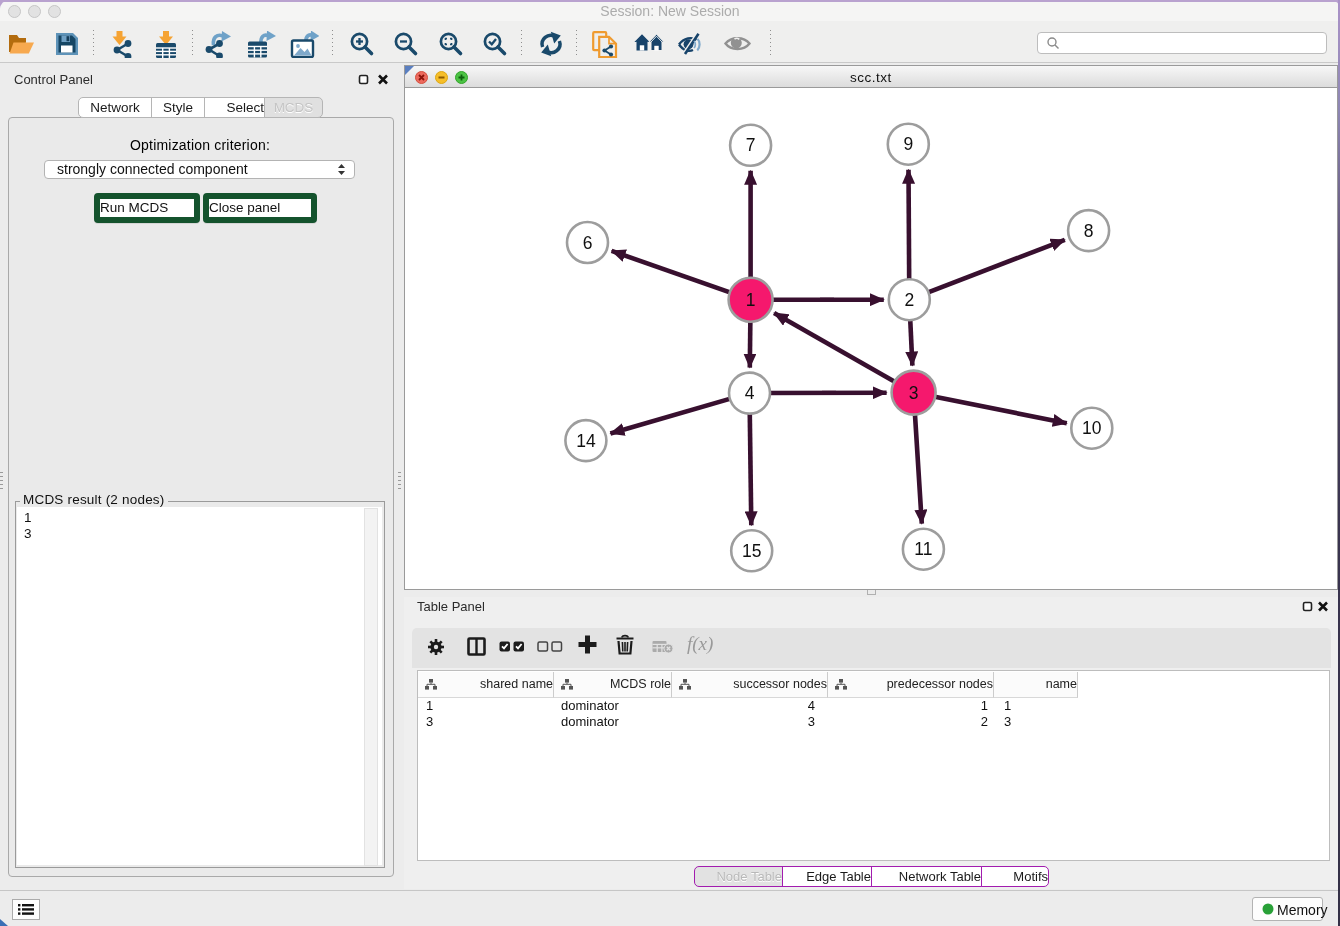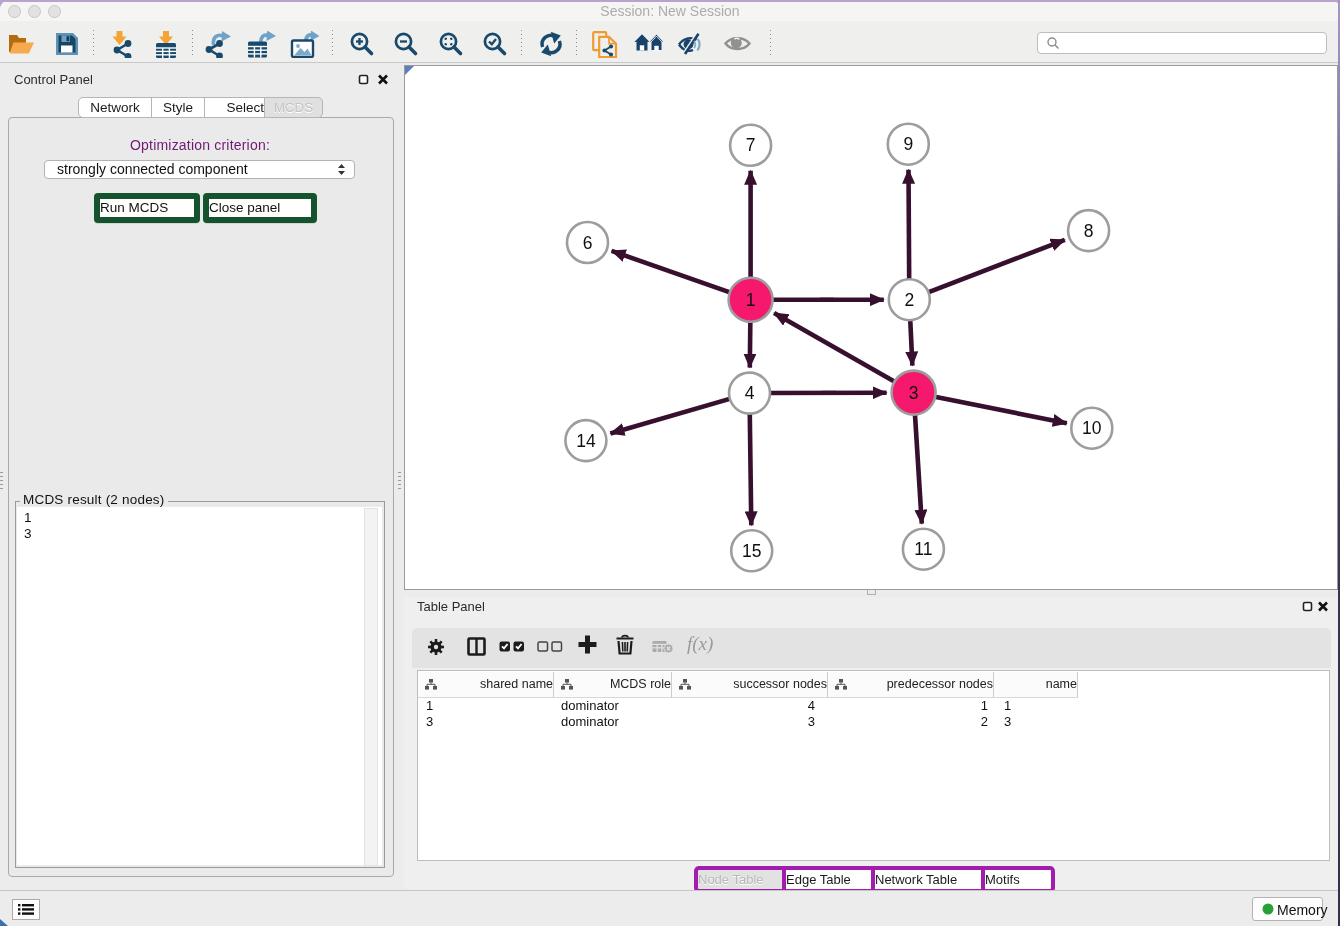--- a/index.html
+++ b/index.html
@@ -11,21 +11,21 @@
 #titlebar{left:0;top:0;width:100%;height:21px;background:#f5f5f4;border-radius:9px 9px 0 0;text-decoration:underline;}
 #titlebar .tl{width:11px;height:11px;border-radius:50%;background:#e2e2e2;border:1px solid #c6c6c6;top:5px;}
 #title-text{width:100%;top:3px;text-align:center;font-size:14px;color:#acacac;}
 #toolbar{left:0;top:21px;width:100%;height:41px;background:#efefee;border-bottom:1px solid #c9c9c9;}
 .tsep{top:7px;width:1px;height:26px;background-image:repeating-linear-gradient(to bottom,#8f8f8f 0 1px,transparent 1px 4px);}
 #searchbox{left:1037px;top:11px;width:288px;height:20px;background:#fff;border:1px solid #bdbdbd;border-radius:4px;}
 
 #cp-title{left:14px;top:72px;font-size:13px;color:#2b2b2b;}
 #cp-content{left:8px;top:117px;width:384px;height:758px;border:1px solid #a9a9a9;border-radius:4px;background:#eaeaea;}
 .tabseg{top:97px;height:19px;background:#fff;border:1px solid #b5b5b5;font-size:13.5px;color:#1a1a1a;text-align:center;line-height:19px;}
-#opt-label{left:0px;top:137px;width:400px;text-align:center;font-size:14px;letter-spacing:0.2px;color:#701a75;}
+#opt-label{left:0px;top:137px;width:400px;text-align:center;font-size:14px;letter-spacing:0.2px;color:#000000;}
 #combo{left:44px;top:160px;width:297px;height:17px;background:#fff;border:1px solid #b3b3b3;border-radius:4px;font-size:14px;color:#111;line-height:17px;padding-left:12px;}
 .btn{height:18px;background:#fff;border:6px solid #14532d;border-radius:4px;font-size:13.5px;color:#111;line-height:18px;box-shadow:0 1px 0 #d5d5d5;}
 #fieldset{left:15px;top:501px;width:368px;height:365px;border:1px solid #9a9a9a;background:transparent;}
 #mcds-white{left:17px;top:507px;width:365px;height:358px;background:#fff;}
 #legend{left:20px;top:492px;background:#eaeaea;padding:0 3px;font-size:13.5px;letter-spacing:0.2px;color:#111;}
 #mcds-text{left:24px;top:510px;font-size:13.5px;color:#111;line-height:16px;}
 #mcds-scroll{left:364px;top:508px;width:12px;height:356px;background:#f3f3f3;border:1px solid #e2e2e2;}
 
 #statusbar{left:0;top:890px;width:100%;height:36px;background:#ececec;border-top:1px solid #c6c6c6;}
 #listbtn{left:12px;top:899px;width:26px;height:19px;background:#fdfdfd;border:1px solid #ababab;}
@@ -37,21 +37,21 @@
 #net-title-text{width:100%;top:4px;text-align:center;font-size:13.5px;letter-spacing:0.5px;color:#111;}
 #canvas{left:0;top:22px;width:930px;height:501px;background:#fff;overflow:hidden;}
 
 #tablepanel{left:404px;top:597px;width:934px;height:292px;background:#efefef;}
 #tp-title{left:13px;top:2px;font-size:13px;color:#2b2b2b;}
 #tp-toolbar{left:8px;top:31px;width:919px;height:40px;background:#e3e3e3;border-radius:5px 5px 0 0;}
 #tbl{left:13px;top:73px;width:911px;height:189px;background:#fff;border:1px solid #bdbdbd;}
 .th{top:1px;height:25px;border-right:1px solid #ccc;font-size:12.5px;color:#222;text-align:right;line-height:25px;background:#fbfbfb;border-bottom:1px solid #d8d8d8;}
 .td{font-size:13px;color:#111;height:16px;line-height:16px;}
 
-.btab{top:866px;height:19px;background:#fff;border:4px solid #a21caf;font-size:13px;color:#1a1a1a;text-align:left;line-height:19px;}
+.btab{top:866px;height:19px;background:#fff;border:1px solid #a21caf;font-size:13px;color:#1a1a1a;text-align:right;line-height:19px;}
 </style>
 </head>
 <body>
 <div class="abs" id="win"></div>
 <div class="abs" id="titlebar">
   <div class="abs tl" style="left:8px;"></div>
   <div class="abs tl" style="left:28px;"></div>
   <div class="abs tl" style="left:48px;"></div>
   <div class="abs" id="title-text">Session: New Session</div>
 </div>
@@ -234,20 +234,35 @@
 </div>
 <div class="abs btn" style="left:94px;top:193px;width:94px;">Run MCDS</div>
 <div class="abs btn" style="left:203px;top:193px;width:102px;">Close panel</div>
 <div class="abs" id="fieldset"></div>
 <div class="abs" id="mcds-white"></div>
 <div class="abs" id="legend">MCDS result (2 nodes)</div>
 <div class="abs" id="mcds-text">1<br>3</div>
 <div class="abs" id="mcds-scroll"></div>
 
 <div class="abs" id="netwin">
+  <div class="abs" id="nettitle">
+    <div class="abs tl" style="left:10px;background:#ed6a5e;border:1px solid #d4503e;"></div>
+    <div class="abs tl" style="left:30px;background:#f6be29;border:1px solid #dda713;"></div>
+    <div class="abs tl" style="left:50px;background:#4cc344;border:1px solid #33a42a;"></div>
+    <svg class="abs" style="left:12.5px;top:7.5px" width="7" height="7" viewBox="0 0 7 7">
+        <path d="M1 1 L6 6 M6 1 L1 6" stroke="#8c130b" stroke-width="1.8"></path>
+      </svg>
+    <svg class="abs" style="left:32.5px;top:7.5px" width="7" height="7" viewBox="0 0 7 7">
+        <line x1="0.5" y1="3.5" x2="6.5" y2="3.5" stroke="#8c5a00" stroke-width="2"></line>
+      </svg>
+    <svg class="abs" style="left:52.5px;top:7.5px" width="7" height="7" viewBox="0 0 7 7">
+        <path d="M3.5 0.5 V6.5 M0.5 3.5 H6.5" stroke="#0d600d" stroke-width="1.8"></path>
+      </svg>
+    <div class="abs" id="net-title-text">scc.txt</div>
+  </div>
   <svg class="abs" style="left:0;top:0" width="9" height="9" viewBox="0 0 9 9">
       <path d="M0 0 L9 0 L0 9 Z" fill="#5a7fc0"></path>
     </svg>
   <div class="abs" id="canvas">
   <svg width="928" height="501" viewBox="0 0 928 501" font-family="Liberation Sans, sans-serif">
   <defs>
           <marker id="ah" markerUnits="userSpaceOnUse" markerWidth="15" markerHeight="13" refX="14" refY="6.5" orient="auto">
             <path d="M0 0 L15 6.5 L0 13 Z" fill="#38102f"></path>
           </marker>
         </defs>

